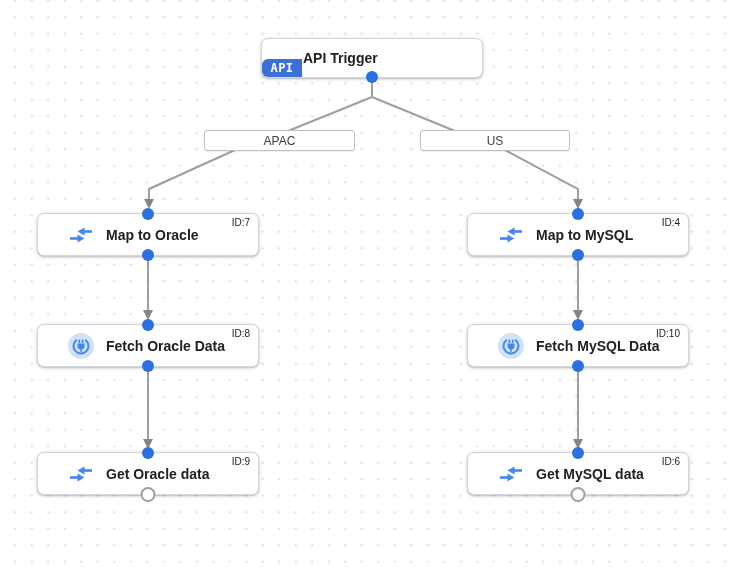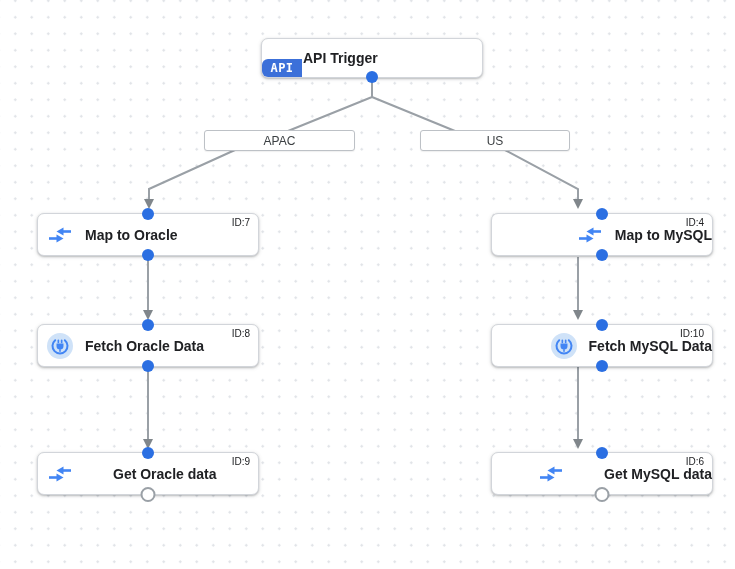--- a/index.html
+++ b/index.html
@@ -23,43 +23,43 @@
     width:40px;background:#3c70d9;border-radius:6px 0 0 6px;display:flex;
     align-items:center;justify-content:center;flex:0 0 40px;margin-top:20px;
   }
   .trigger .badge span{
     color:#fff;font-family:"DejaVu Sans Mono","Liberation Mono",monospace;
     font-weight:bold;font-size:12px;letter-spacing:.5px;
   }
   .trigger .t-label{display:flex;align-items:center;padding-left:1px;
     font-size:14px;font-weight:bold;color:#202124;}
 
-  .task{width:222px;height:43px;display:flex;align-items:center;padding-left:9px;}
+  .task{width:222px;height:43px;display:flex;align-items:center;padding-left:30px;}
   .task .ticon{flex:0 0 26px;height:26px;margin-right:12px;display:flex;
     align-items:center;justify-content:center;}
   .task .title{font-size:14px;font-weight:bold;color:#202124;white-space:nowrap;}
   .task .nid{position:absolute;top:3px;right:8px;font-size:10px;color:#202124;}
 
   .edge-label{
     position:absolute;background:#fff;border:1px solid #bdc1c6;border-radius:3px;
     box-sizing:border-box;display:flex;align-items:center;justify-content:center;
     font-size:12px;color:#3c4043;box-shadow:0 1px 1px rgba(60,64,67,.08);
   }
   .lbl-apac{left:204px;top:130px;width:151px;height:21px;}
   .lbl-us{left:420px;top:130px;width:150px;height:21px;}
 
   .port{position:absolute;left:50%;width:12px;height:12px;border-radius:50%;
     transform:translateX(-50%);background:#2b6fe2;}
   .port.top{top:-6px;}
   .port.bottom{bottom:-6px;}
   .port.end{width:11px;height:11px;background:#fff;border:2px solid #9aa0a6;bottom:-8px;}
 
   
-  .col-l{left:37px;} .col-r{left:491px;justify-content:flex-end;}
-  .row-1{top:213px;} .row-2{top:324px;} .row-3{top:452px;gap:28px;}
+  .col-l{left:37px;} .col-r{left:467px;}
+  .row-1{top:213px;} .row-2{top:324px;} .row-3{top:452px;}
 </style>
 </head>
 <body>
 
 <div class="canvas">
 
   <svg class="edges" viewBox="0 0 735 569">
     <path class="edge-line" d="M372,79 L372,97 L288,131"></path>
     <path class="edge-line" d="M372,97 L455,131"></path>
     <path class="edge-line" d="M235,150 L149,189 L149,201"></path>

